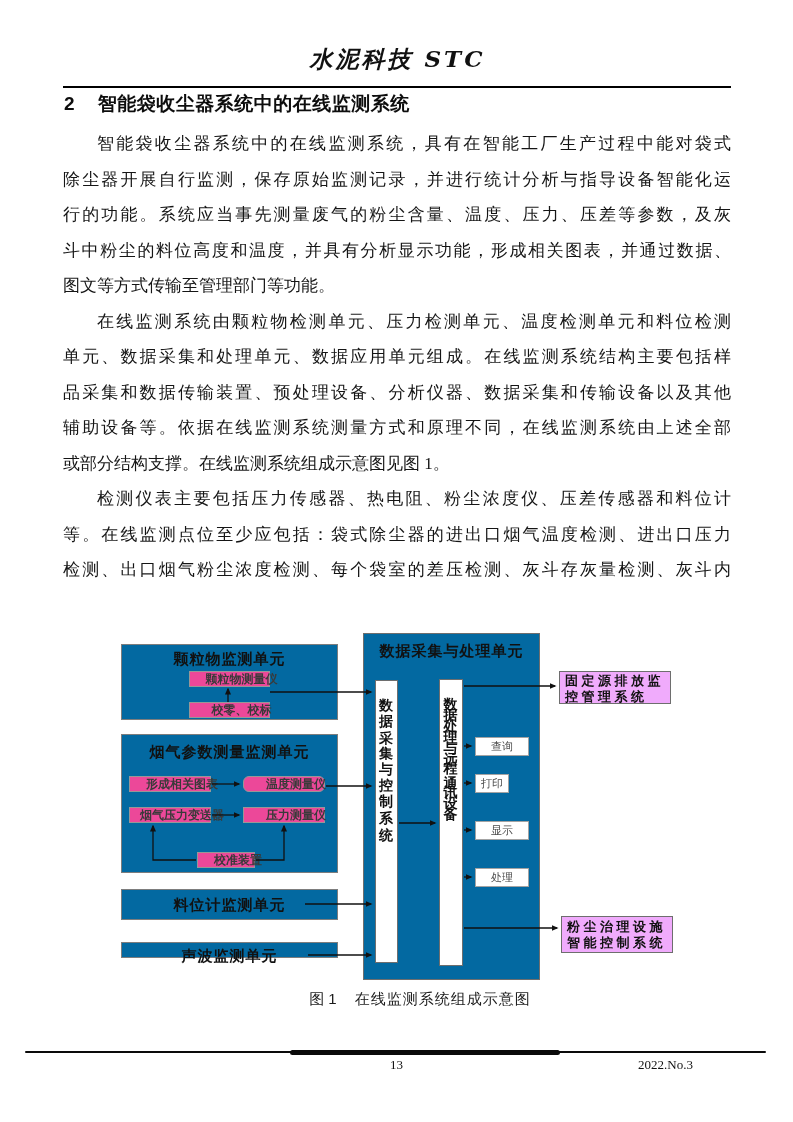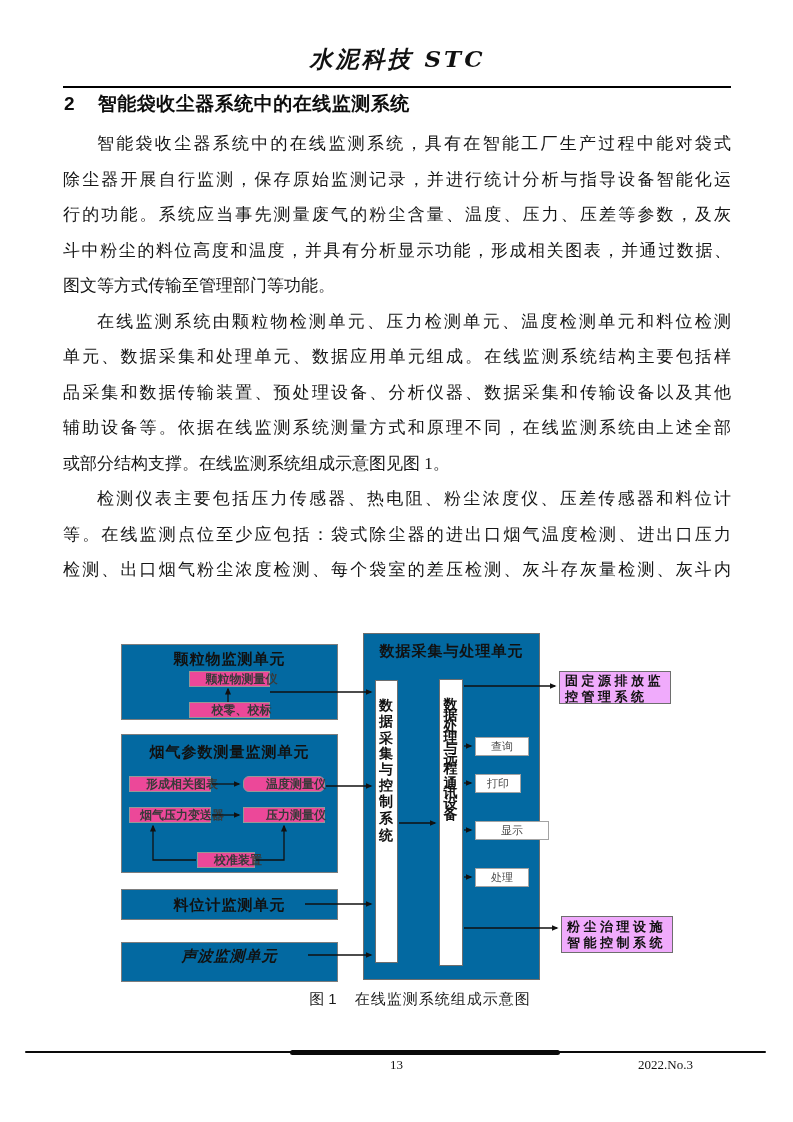--- a/index.html
+++ b/index.html
@@ -120,36 +120,36 @@
   <div class="smallbox" style="left:129px;top:776px;width:82px;height:16px;">形成相关图表</div>
   <div class="smallbox" style="left:243px;top:776px;width:82px;height:16px;border-radius:6px;">温度测量仪</div>
   <div class="smallbox" style="left:129px;top:807px;width:82px;height:16px;">烟气压力变送器</div>
   <div class="smallbox" style="left:243px;top:807px;width:82px;height:16px;">压力测量仪</div>
   <div class="smallbox" style="left:197px;top:852px;width:58px;height:16px;">校准装置</div>
 
   <div class="dbox" style="left:121px;top:889px;width:217px;height:31px;">
     <div class="btitle" style="line-height:29px;">料位计监测单元</div>
   </div>
 
-  <div class="dbox" style="left:121px;top:942px;width:217px;height:40px;font-style:italic;">
+  <div class="dbox" style="left:121px;top:942px;width:217px;height:16px;">
     <div class="btitle" style="line-height:26px;">声波监测单元</div>
   </div>
 
   <div class="dbox" style="left:363px;top:633px;width:177px;height:347px;border-color:#6e6e6e;">
     <div class="btitle" style="margin-top:8px;">数据采集与处理单元</div>
   </div>
   <div class="vbox" style="left:375px;top:680px;width:23px;height:283px;">
     <div class="vtext v9">数据采集与控制系统</div>
   </div>
   <div class="vbox" style="left:439px;top:679px;width:24px;height:287px;">
     <div class="vtext v11">数据处理与远程通讯设备</div>
   </div>
   <div class="fnbox" style="left:475px;top:737px;width:54px;height:19px;">查询</div>
-  <div class="fnbox" style="left:475px;top:774px;width:46px;height:19px;">打印</div>
-  <div class="fnbox" style="left:475px;top:821px;width:74px;height:19px;">显示</div>
+  <div class="fnbox" style="left:475px;top:774px;width:34px;height:19px;">打印</div>
+  <div class="fnbox" style="left:475px;top:821px;width:54px;height:19px;">显示</div>
   <div class="fnbox" style="left:475px;top:868px;width:54px;height:19px;">处理</div>
 
   <div class="extbox" style="left:559px;top:671px;width:112px;height:33px;">
     <div>固定源排放监</div>
     <div>控管理系统</div>
   </div>
   <div class="extbox" style="left:561px;top:916px;width:112px;height:37px;padding-top:2px;">
     <div>粉尘治理设施</div>
     <div>智能控制系统</div>
   </div>

